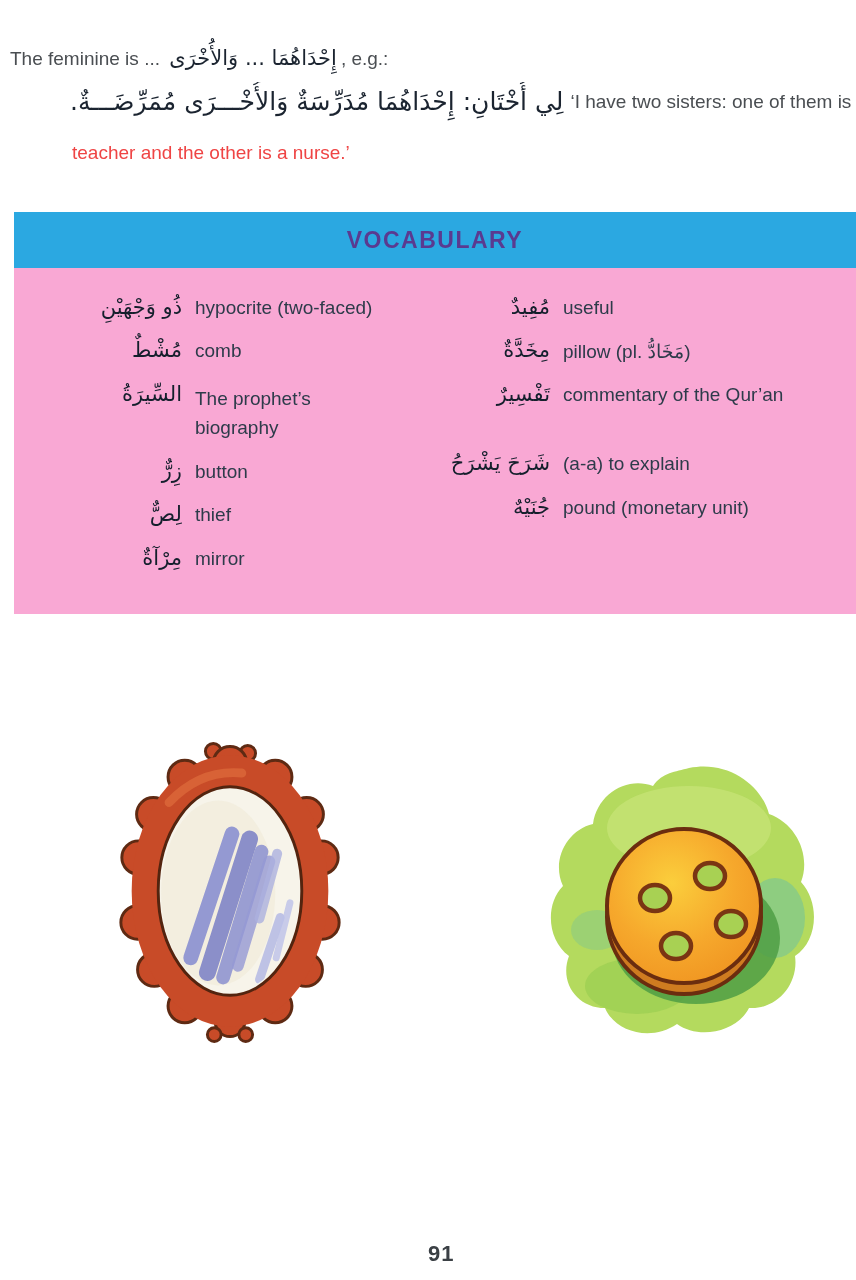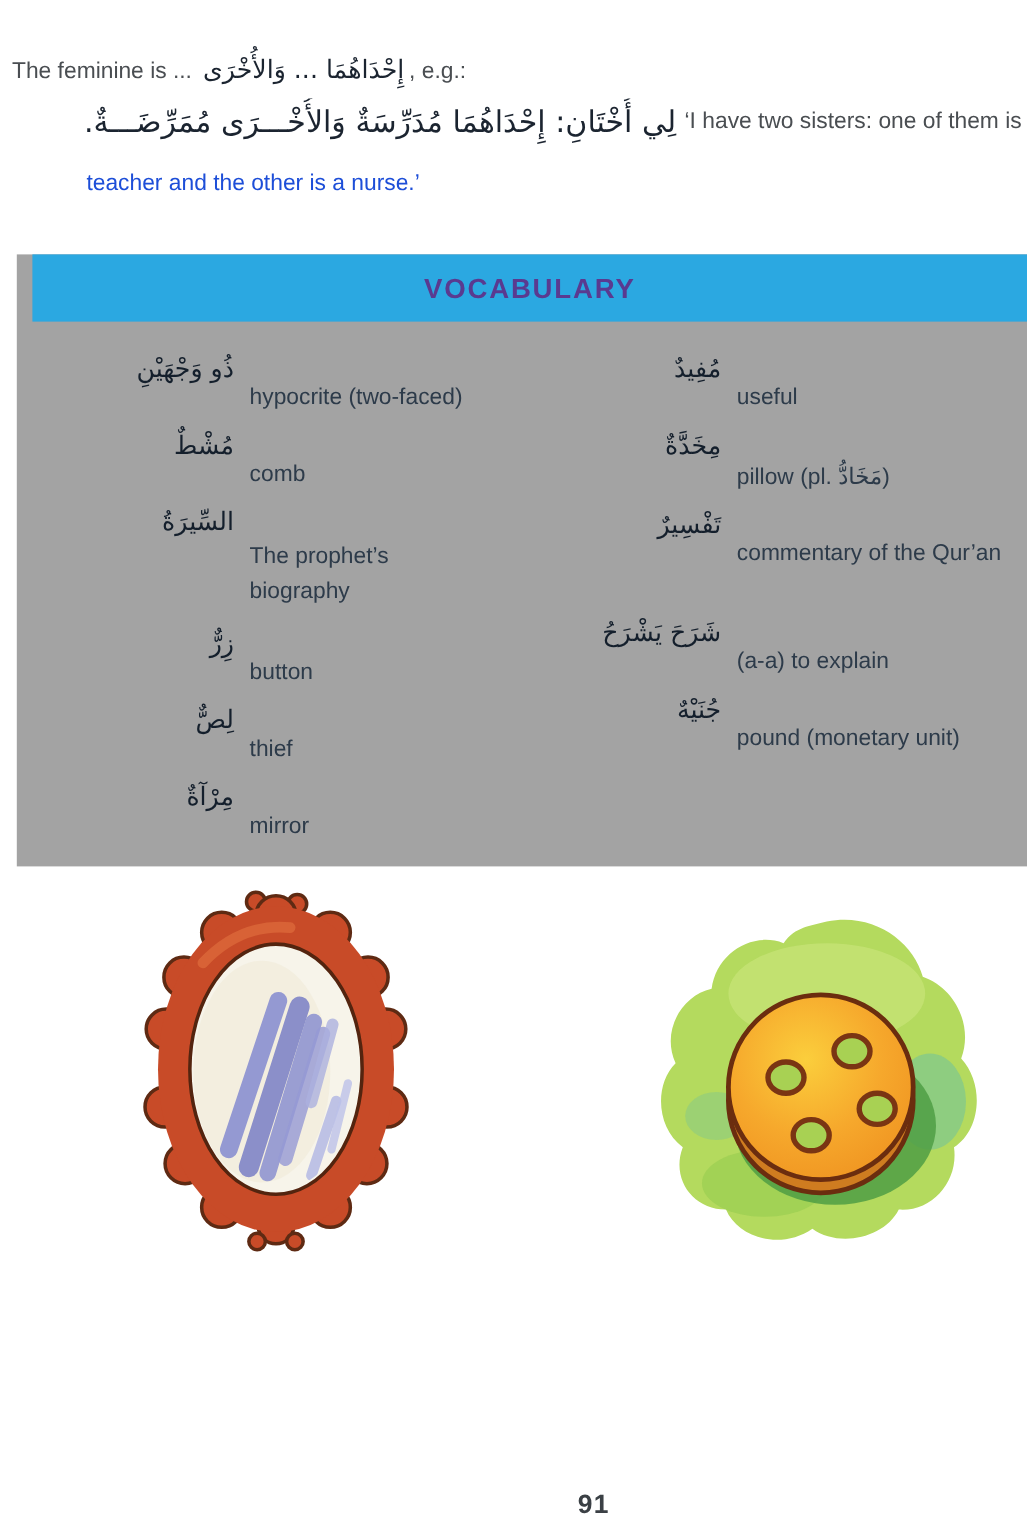--- a/index.html
+++ b/index.html
@@ -17,59 +17,58 @@
   .intro .ar-inline { font-size:21px; margin:4px 4px; }
 
   
   .example-line1 {
     position:absolute; top:82px; left:70px; width:786px;
     display:flex; align-items:center; gap:7px;
     white-space:nowrap; overflow:hidden;
   }
   .example-line1 .ar-big { font-size:25px; line-height:1.6; }
   .example-line1 .en { font-size:19px; color:#4a4e52; }
-  .example-line2 { position:absolute; top:142px; left:72px; font-size:19px; color:#1d4ed8;text-align:center; }
+  .example-line2 { position:absolute; top:142px; left:72px; font-size:19px; color:#ef4444;text-align:center; }
 
   
   .vocab {
-    position:absolute; top:212px; left:14px; right:0; height:510px;
-    background:#a3a3a3;
-    padding-left:13px;
+    position:absolute; top:212px; left:14px; right:0; height:402px;
+    background:#f9a8d4;
   }
   .vocab-header {
     height:56px; background:#2ba8e1;
     display:flex; align-items:center; justify-content:center;
   }
   .vocab-title {
     font-size:23px; font-weight:bold; letter-spacing:1.5px; color:#5a3a90;
   }
-  .vocab-body { display:flex; padding-top:24px;gap:38px; }
+  .vocab-body { display:flex; padding-top:24px; }
   .vcol { display:flex; flex-direction:column; }
   .vcol-left  { width:428px; }
   .vcol-right { flex:1; }
   .vrow { display:flex; align-items:flex-start; margin-bottom:13px; }
   .vrow .war {
     font-family:"DejaVu Sans", sans-serif; direction:rtl; text-align:right;
     font-size:21px; line-height:1.45; color:#141f2c;
   }
   .vcol-left  .war { flex:0 0 168px; }
   .vcol-right .war { flex:0 0 108px; }
   .vrow .wen {
-    padding-left:13px; padding-top:5px; font-size:19px; color:#2d3b4a; white-space:nowrap;margin-top:24px;
+    padding-left:13px; padding-top:5px; font-size:19px; color:#2d3b4a; white-space:nowrap;
   }
   .vrow .wen.wrap2 { white-space:normal; max-width:145px; line-height:1.55; }
   .gap-big { height:26px; }
 
   
   .ill-mirror { position:absolute; top:733px; left:112px; }
   .ill-button { position:absolute; top:746px; left:538px; }
 
   
   .pageno {
-    position:absolute; top:1241px; left:428px; width:80px; text-align:right;
+    position:absolute; top:1241px; left:428px; width:80px; text-align:left;
     font-size:22px; font-weight:bold; color:#3b4045; letter-spacing:1px;
   }
 </style>
 </head>
 <body>
 
 <div class="page">
 
   <div class="intro">
     <span>The feminine is</span>

